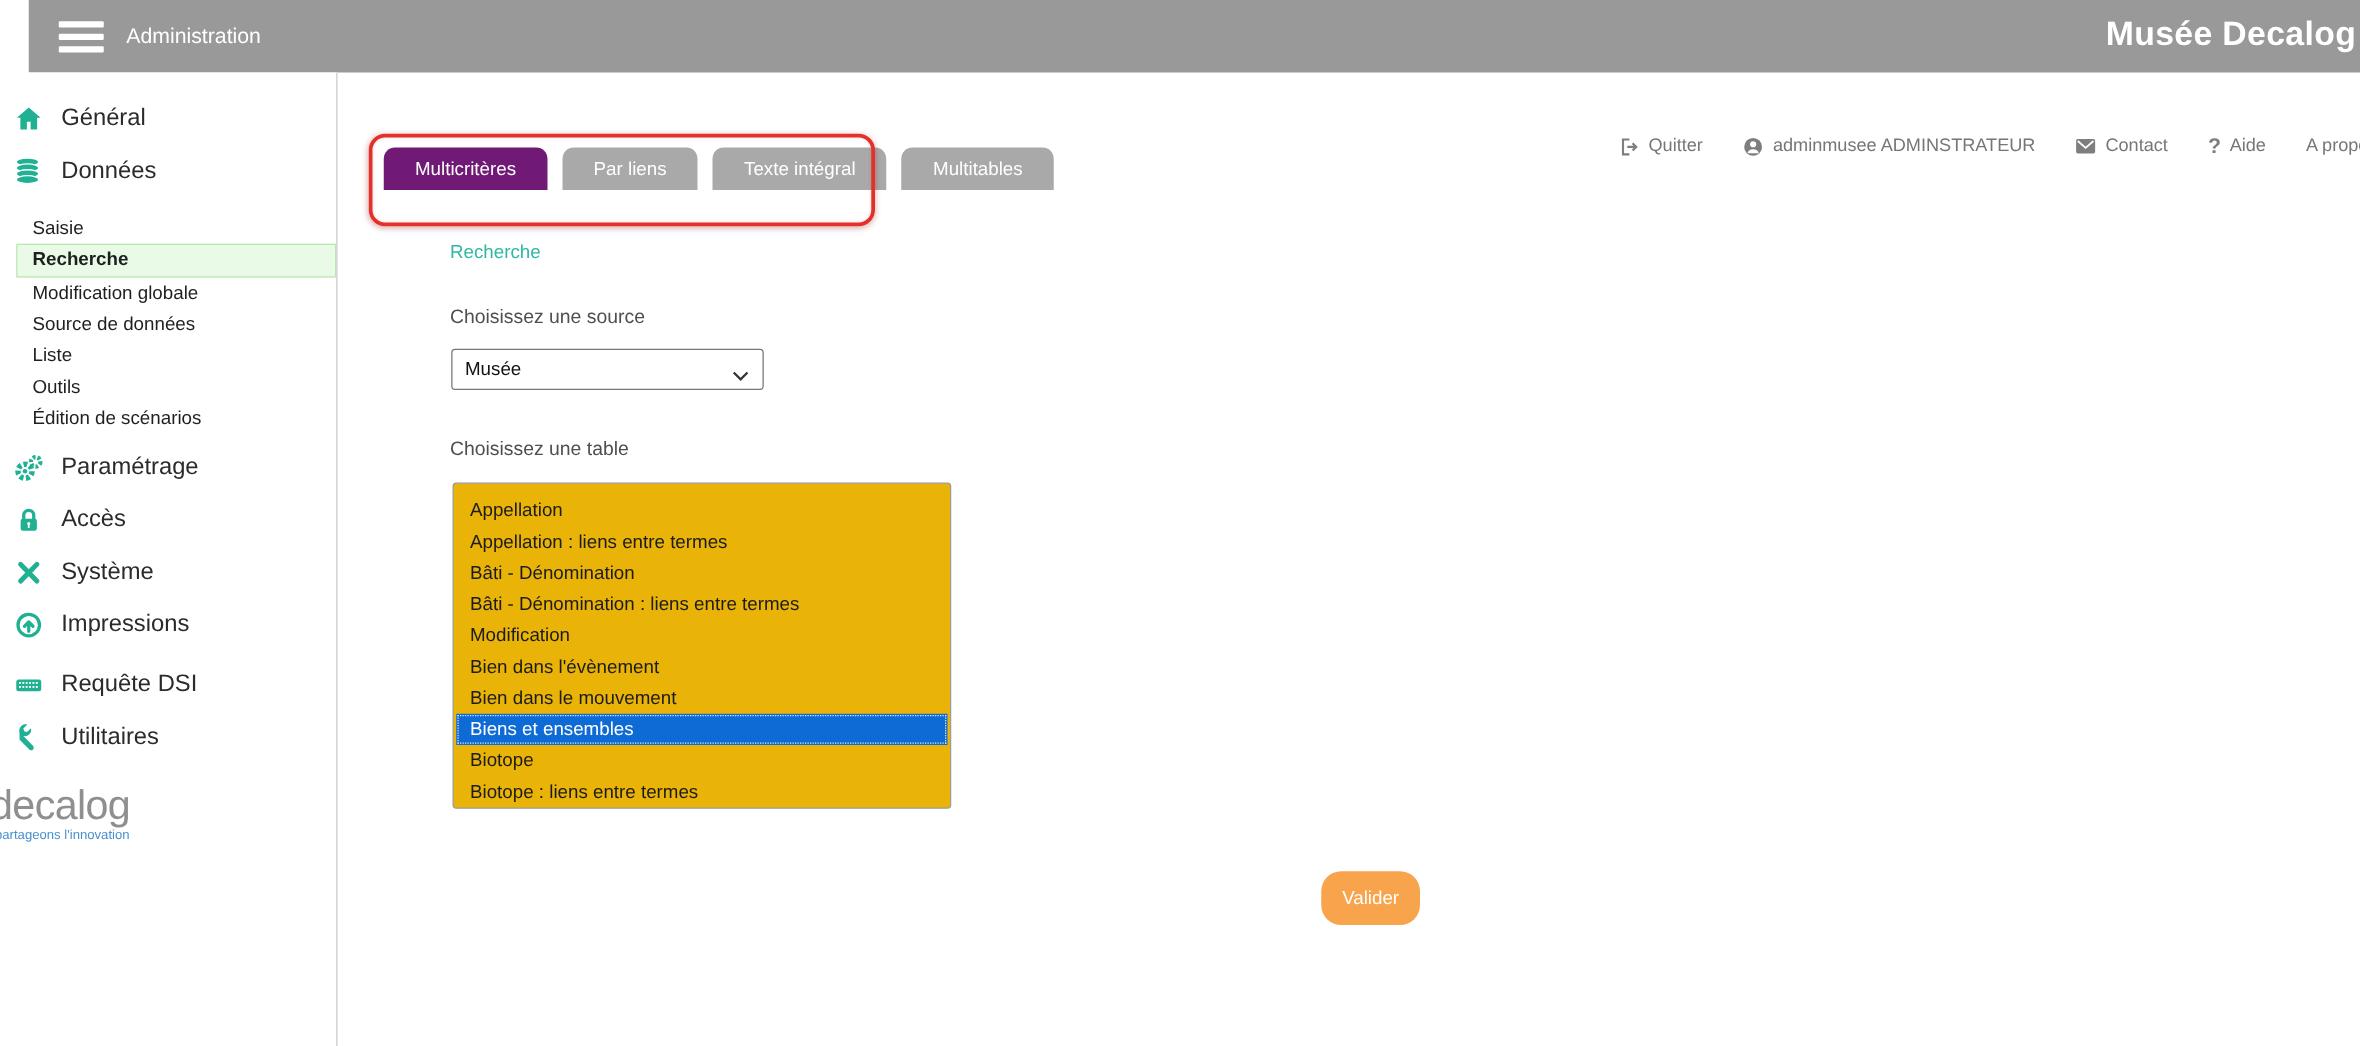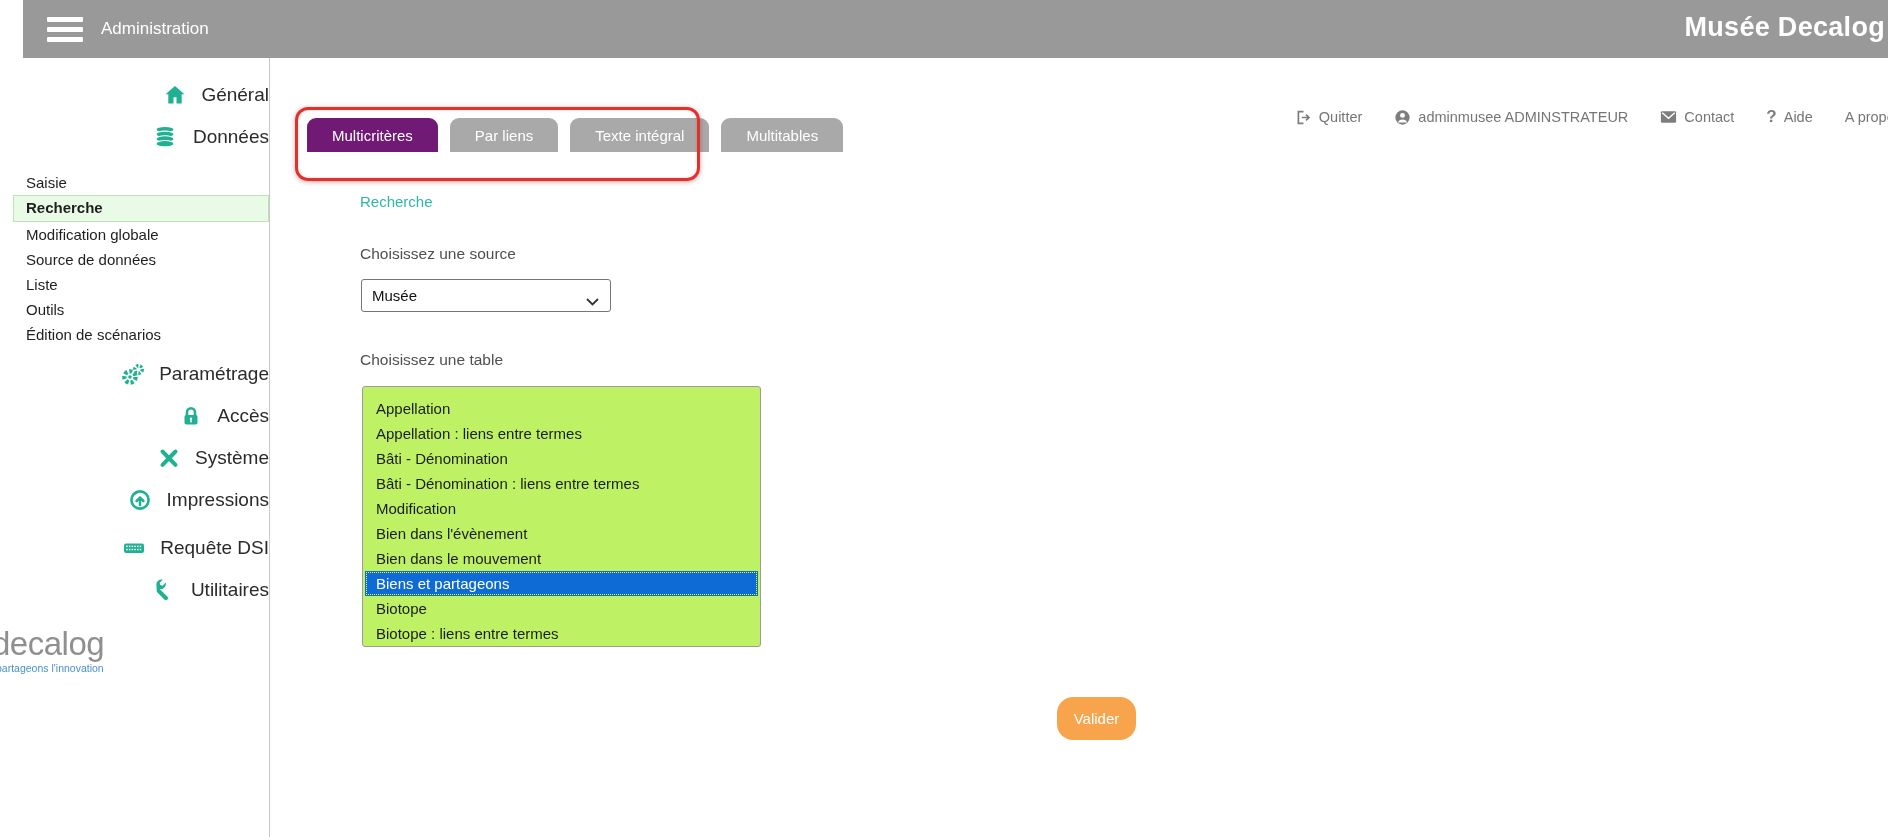--- a/index.html
+++ b/index.html
@@ -18,21 +18,21 @@
   
   .utilnav { position:absolute; top:63px; right:-14px; display:flex; align-items:center; gap:32px;
              color:#767676; font-size:14.5px; white-space:nowrap; }
   .utilnav .uitem { display:flex; align-items:center; gap:7px; cursor:pointer;margin-top:44px; }
   .utilnav svg { display:block; }
   .qmark { font-weight:bold; font-size:17px; color:#7e7e7e; }
 
   
   .sidebar { position:absolute; left:0; top:58px; width:270px; height:779px; background:#fff;
              border-right:1px solid #c9c9c9; padding-top:16px; overflow:hidden; }
-  .cat { height:42px; display:flex; align-items:center; gap:13px; padding-left:9px; cursor:pointer;justify-content:flex-end; }
+  .cat { height:42px; display:flex; align-items:center; gap:13px; padding-left:9px; cursor:pointer; }
   .cat .cicon { width:27px; height:24px; display:flex; align-items:center; justify-content:center; }
   .cat .clabel { font-size:19px; color:#2b2b2b; }
   .sublist { margin:12px 0 0 26px; font-size:15px; color:#1f1f1f; }
   .subitem { height:25px; line-height:25px; cursor:pointer; }
   .subitem.active { background:#e9fbe7; border:1px solid #b9e7b0; font-weight:bold;
                     margin-left:-13px; padding-left:12px; width:256px; line-height:23px; height:27px; }
   .subitem .tri { display:inline-block; width:0; height:0; border-left:6px solid #1fb191;
                   border-top:4px solid transparent; border-bottom:4px solid transparent; margin-right:6px; }
   .gap6 { height:6px; }
   .logo { margin:16px 0 0 -8px; }
@@ -53,21 +53,21 @@
   
   .section-title { position:absolute; left:360px; top:193px; font-size:15px; color:#2eb8a4; }
   .field-label-1 { position:absolute; left:360px; top:245px; font-size:15.5px; color:#4f4f4f; }
   .src-select { position:absolute; left:361px; top:279px; width:250px; height:33px;
                 border:1px solid #767676; border-radius:3px; background:#fff; font-size:15px;
                 padding:0 26px 0 10px; color:#111; appearance:none; -webkit-appearance:none;
                 font-family:"Liberation Sans", sans-serif; }
   .src-chevron { position:absolute; left:586px; top:292px; pointer-events:none; }
   .field-label-2 { position:absolute; left:360px; top:351px; font-size:15.5px; color:#4f4f4f; }
   .listbox { position:absolute; left:362px; top:386px; width:399px; height:261px;
-             border:1px solid #9c9c9c; border-radius:3px; background:#bef264; padding-top:9px;
+             border:1px solid #9c9c9c; border-radius:3px; background:#eab308; padding-top:9px;
              font-size:15px; overflow:hidden; }
   .opt { height:25px; line-height:25px; padding-left:11px; margin:0 2px; color:#1c1c1c; cursor:default; }
   .opt.selected { background:#0e6bd6; color:#fff; outline:1px dotted rgba(255,255,255,.85); outline-offset:-2px; }
   .validate-btn { position:absolute; left:1057px; top:697px; width:79px; height:43px;
                   background:#f7a44c; border:none; border-radius:16px; color:#fff; font-size:15px;
                   cursor:pointer; font-family:"Liberation Sans", sans-serif; }
 </style>
 </head>
 <body>
 
@@ -251,18 +251,18 @@
 
 <div class="field-label-2">Choisissez une table</div>
 <div class="listbox">
   <div class="opt">Appellation</div>
   <div class="opt">Appellation : liens entre termes</div>
   <div class="opt">Bâti - Dénomination</div>
   <div class="opt">Bâti - Dénomination : liens entre termes</div>
   <div class="opt">Modification</div>
   <div class="opt">Bien dans l'évènement</div>
   <div class="opt">Bien dans le mouvement</div>
-  <div class="opt selected">Biens et partageons</div>
+  <div class="opt selected">Biens et ensembles</div>
   <div class="opt">Biotope</div>
   <div class="opt">Biotope : liens entre termes</div>
 </div>
 
 <button class="validate-btn">Valider</button>
 
 </body></html>

